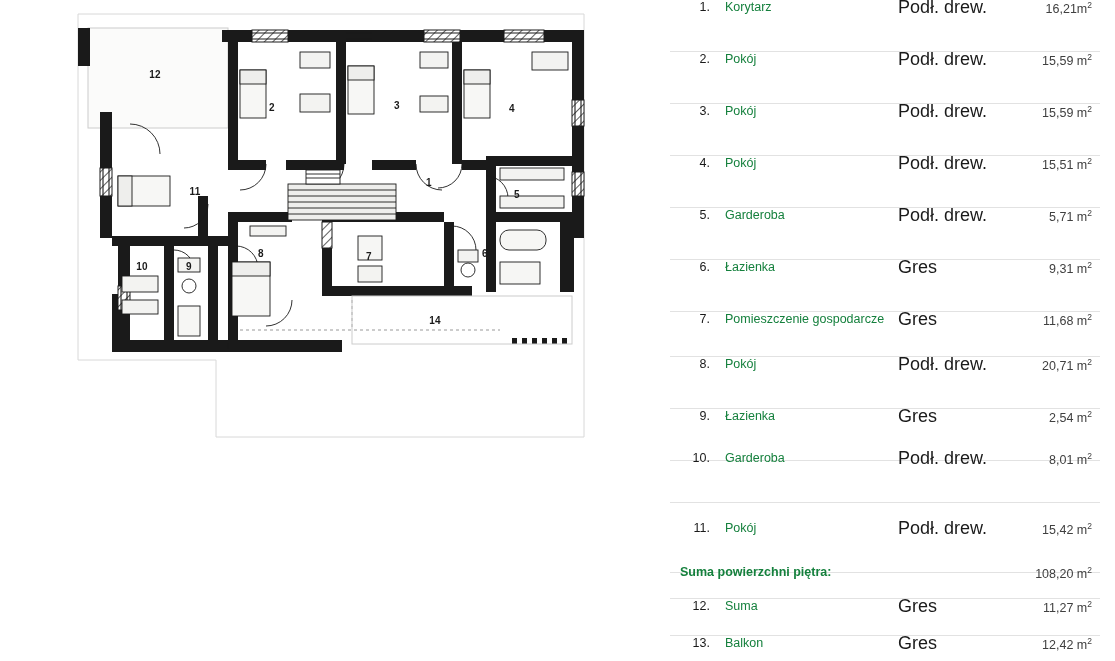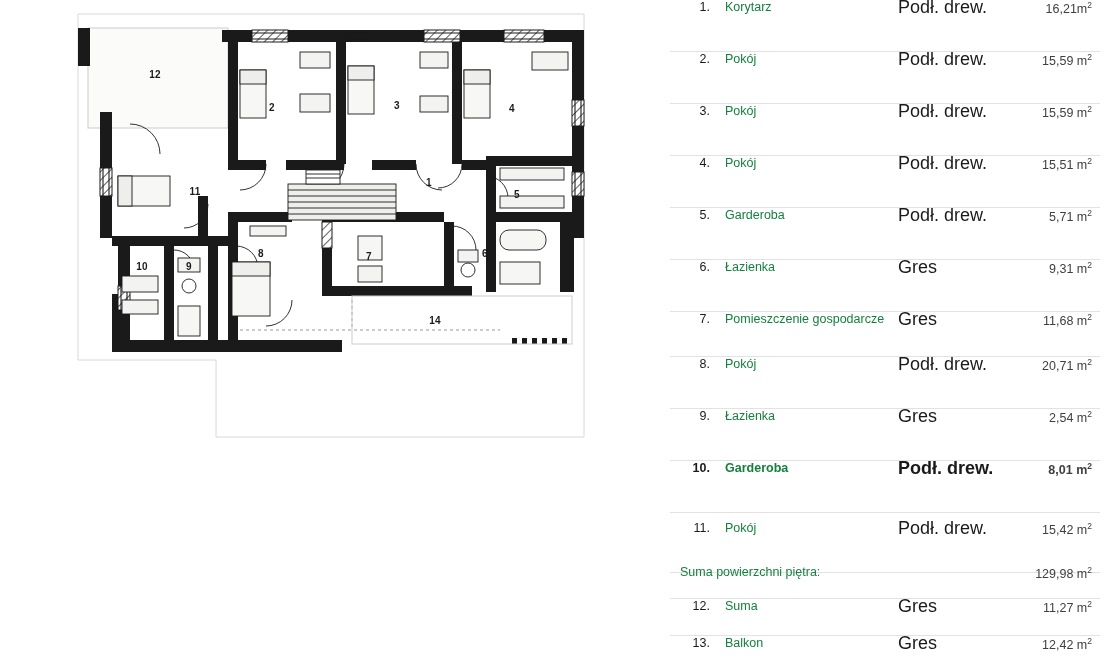--- a/index.html
+++ b/index.html
@@ -97,20 +97,21 @@
     white-space: nowrap;
   }
   .lr-area sup {
     font-size: 8.5px;
     vertical-align: super;
   }
   .sum-row .lr-name {
     left: 10px;
     width: 320px;
     font-size: 12.5px;
+    font-weight: bold;
   }
 </style>
 </head>
 <body>
 
 <div id="page">
 
   <div id="plan-wrap">
     <svg id="plan-svg" width="660" height="661" viewBox="0 0 660 661">
       <defs>
@@ -378,37 +379,37 @@
       <div class="lr-area"><span>20,71 m</span><sup>2</sup></div>
     </div>
 
     <div class="legend-row" style="top:409px;height:52px;">
       <div class="lr-num">9.</div>
       <div class="lr-name">Łazienka</div>
       <div class="lr-mat">Gres</div>
       <div class="lr-area"><span>2,54 m</span><sup>2</sup></div>
     </div>
 
-    <div class="legend-row" style="top:461px;height:52px;font-weight:bold;">
+    <div class="legend-row" style="top:451px;height:52px;">
       <div class="lr-num">10.</div>
       <div class="lr-name">Garderoba</div>
       <div class="lr-mat">Podł. drew.</div>
       <div class="lr-area"><span>8,01 m</span><sup>2</sup></div>
     </div>
 
     <div class="legend-row" style="top:513px;height:52px;margin-top:8px;">
       <div class="lr-num">11.</div>
       <div class="lr-name">Pokój</div>
       <div class="lr-mat">Podł. drew.</div>
       <div class="lr-area"><span>15,42 m</span><sup>2</sup></div>
     </div>
 
     <div class="legend-row sum-row" style="top:565px;height:34px;">
       <div class="lr-name">Suma powierzchni piętra:</div>
-      <div class="lr-area"><span>129,98 m</span><sup>2</sup></div>
+      <div class="lr-area"><span>108,20 m</span><sup>2</sup></div>
     </div>
 
     <div class="legend-row" style="top:599px;height:37px;">
       <div class="lr-num">12.</div>
       <div class="lr-name">Suma</div>
       <div class="lr-mat">Gres</div>
       <div class="lr-area"><span>11,27 m</span><sup>2</sup></div>
     </div>
 
     <div class="legend-row" style="top:636px;height:34px;border-bottom:none;">

